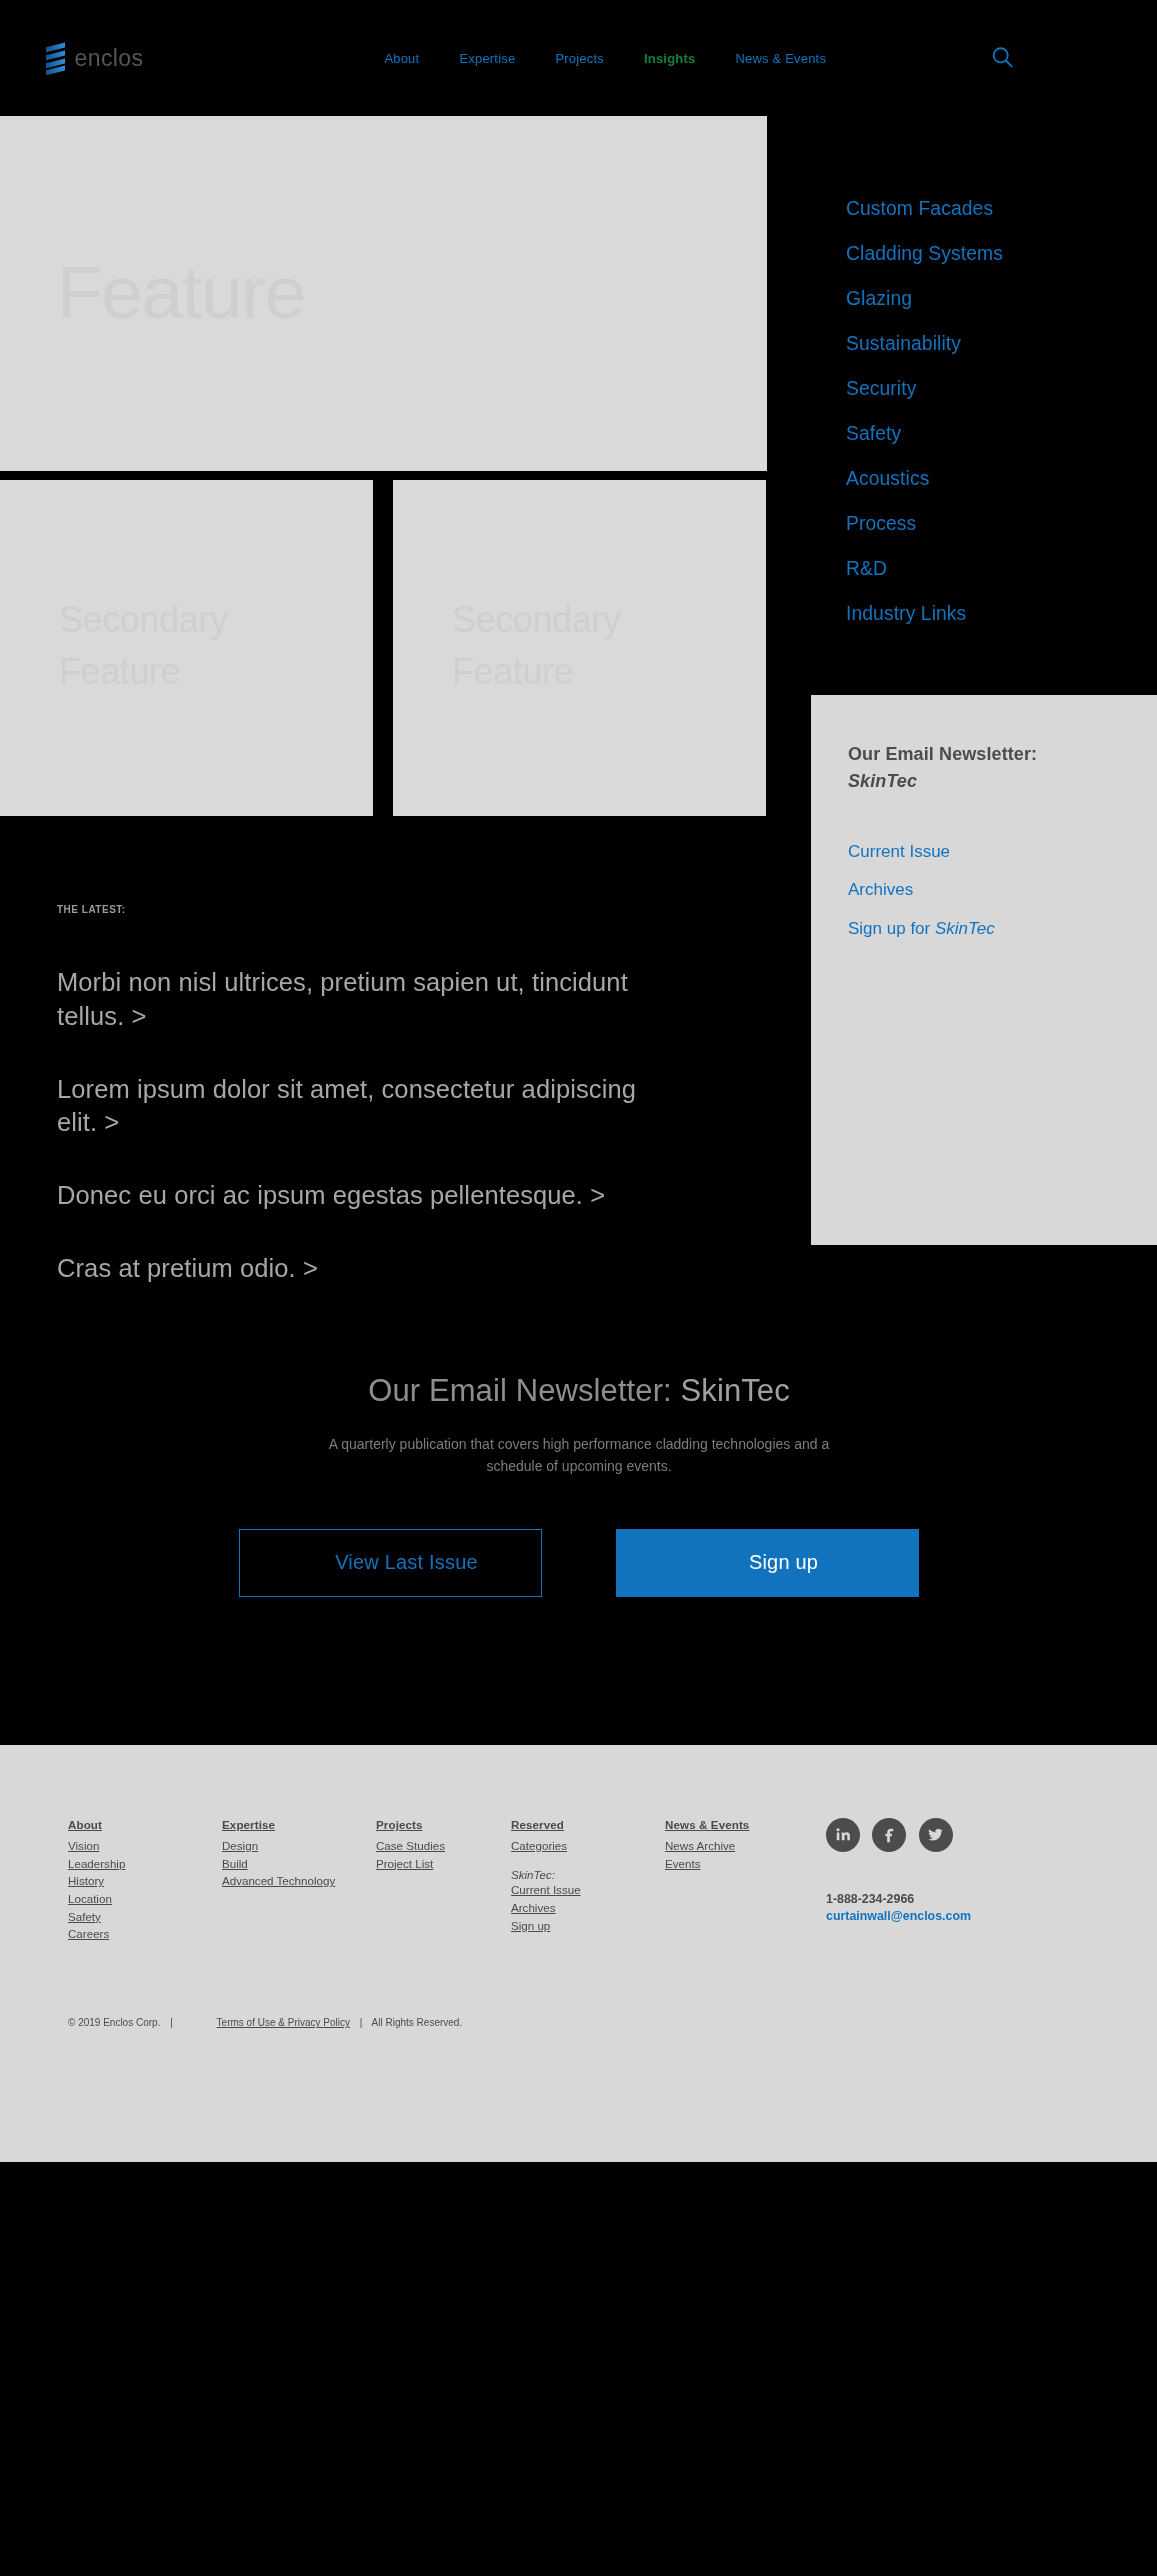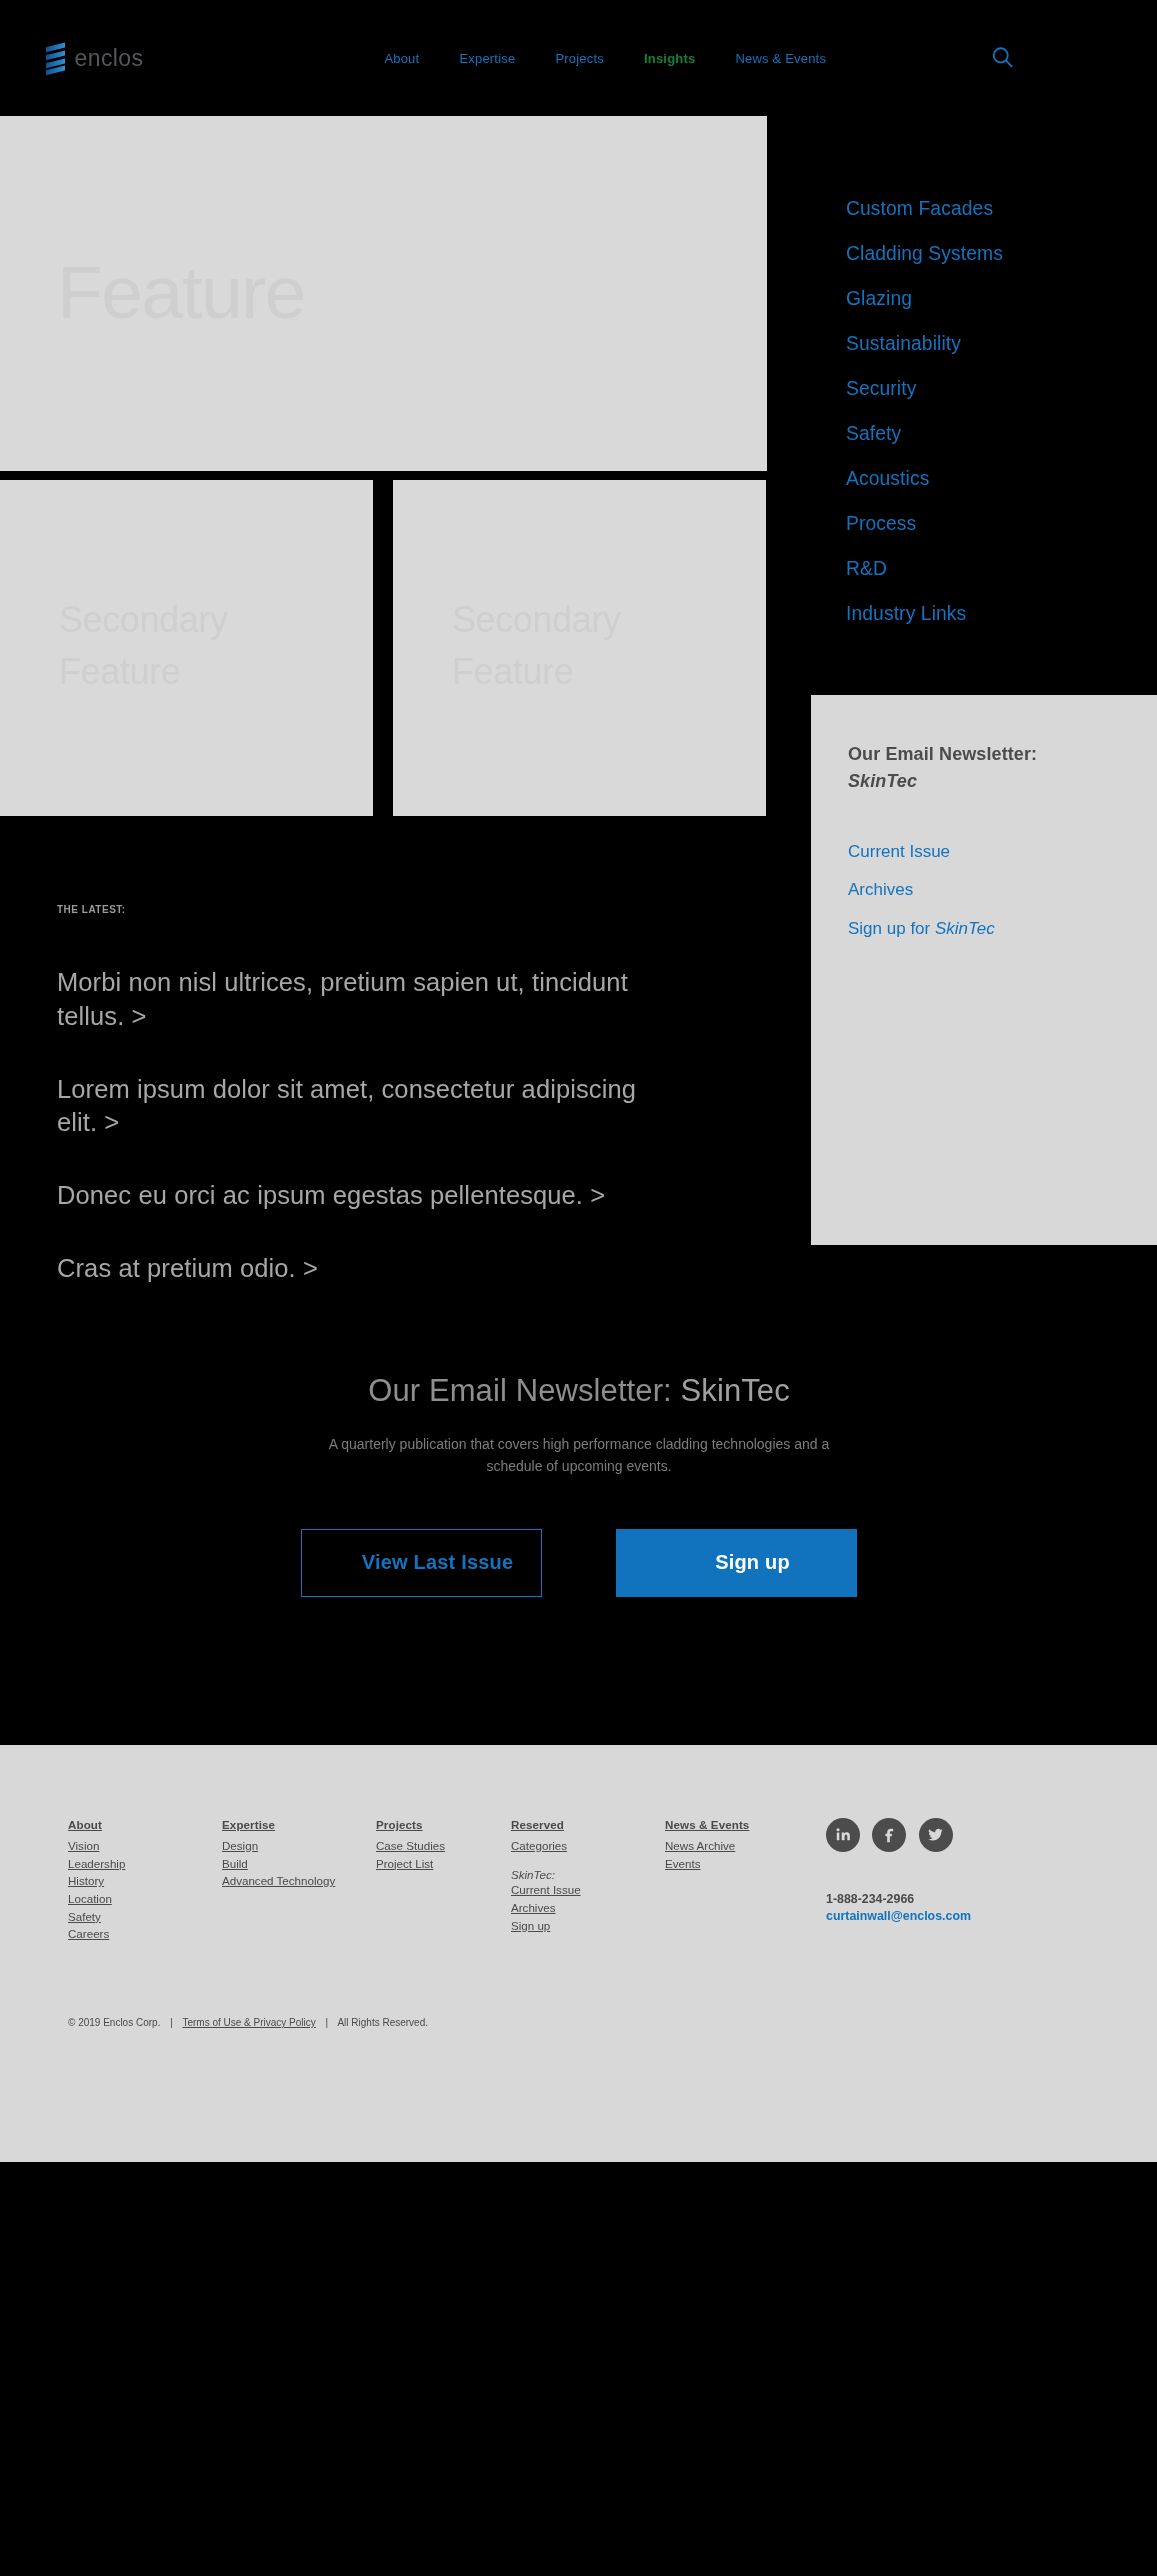--- a/index.html
+++ b/index.html
@@ -108,22 +108,22 @@
   .cta h2 {
     color: #8e8e8e; font-size: 31px; font-weight: 300; letter-spacing: 0.1px;
   }
   .cta h2 .brand { font-weight: 400; color: #a0a0a0; }
   .cta p {
     color: #7d7d7d; font-size: 14px; font-weight: 400; line-height: 1.55;
     margin: 25px auto 0; max-width: 525px;
   }
   .cta-buttons { margin-top: 51px; display: flex; justify-content: center; gap: 74px; }
   .btn {
-    width: 241px; height: 68px; display: flex; align-items: center; justify-content: center;
-    font-size: 20px; font-weight: 700; cursor: pointer; letter-spacing: 0.2px; padding-left: 32px;
+    width: 303px; height: 68px; display: flex; align-items: center; justify-content: center;
+    font-size: 20px; font-weight: 400; cursor: pointer; letter-spacing: 0.2px; padding-left: 32px;
   }
   .btn-outline { border: 0.8px solid #1373bf; color: #1373bf; background: transparent; }
   .btn-solid { background: #1173bd; color: #ffffff; border: none; }
 
   
   .site-footer { background: #d8d8d8; padding: 73px 0 0 0; min-height: 417px; }
   .footer-cols {
     display: flex; padding-left: 68px; position: relative;
   }
   .fcol { width: 154px; }
@@ -143,21 +143,21 @@
   .social-row { display: flex; gap: 12.4px; }
   .social {
     width: 34px; height: 34px; border-radius: 50%; background: #4c4c4c;
     display: flex; align-items: center; justify-content: center; cursor: pointer;
   }
   .phone { margin-top: 40px; font-size: 12.4px; font-weight: bold; color: #4a4a4a; }
   .email { margin-top: 3.1px; font-size: 12.4px; font-weight: bold; color: #1373bf; cursor: pointer; }
   .legal {
     margin-top: 74px; padding-left: 68px; font-size: 10px; color: #4a4a4a; padding-bottom: 56px;
   }
-  .legal a { color: #4a4a4a; text-decoration: underline; cursor: pointer; }
+  .legal a { color: #4a4a4a; text-decoration: underline; cursor: pointer; margin-left: 34px; }
   .legal .sep { padding: 0 7px; }
 </style>
 </head>
 <body>
 
 <header class="site-header">
   <div class="logo">
     <span class="logo-mark">
       <i></i>
         <i></i>

